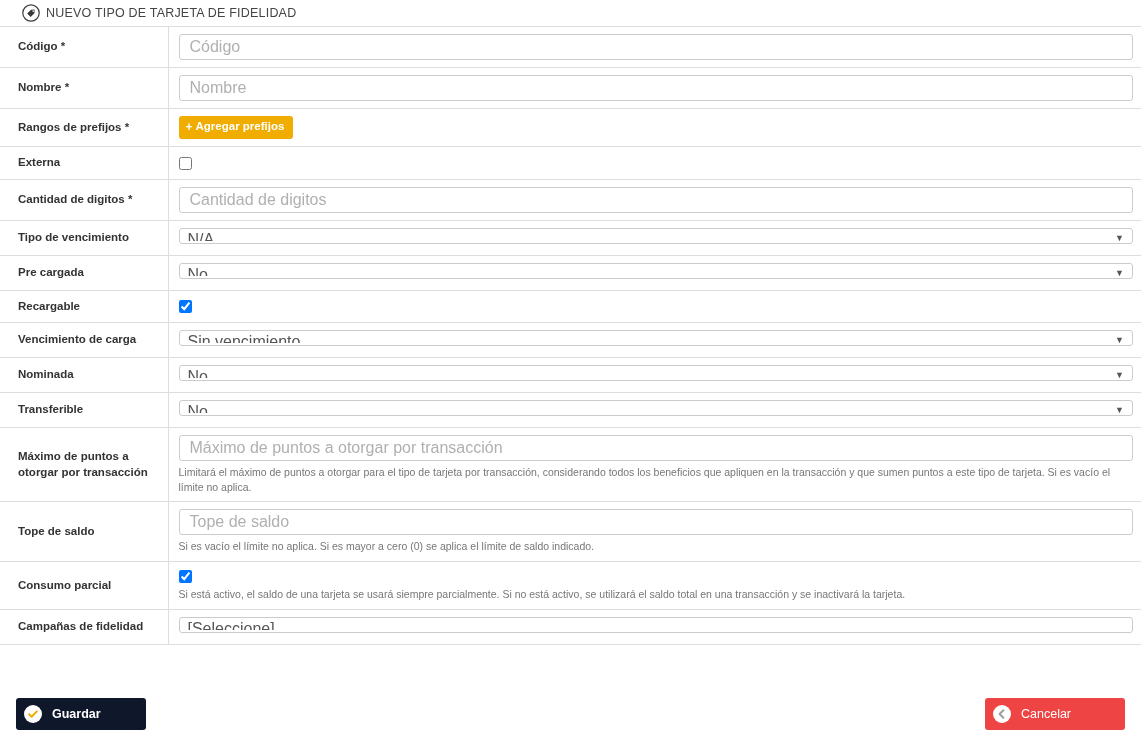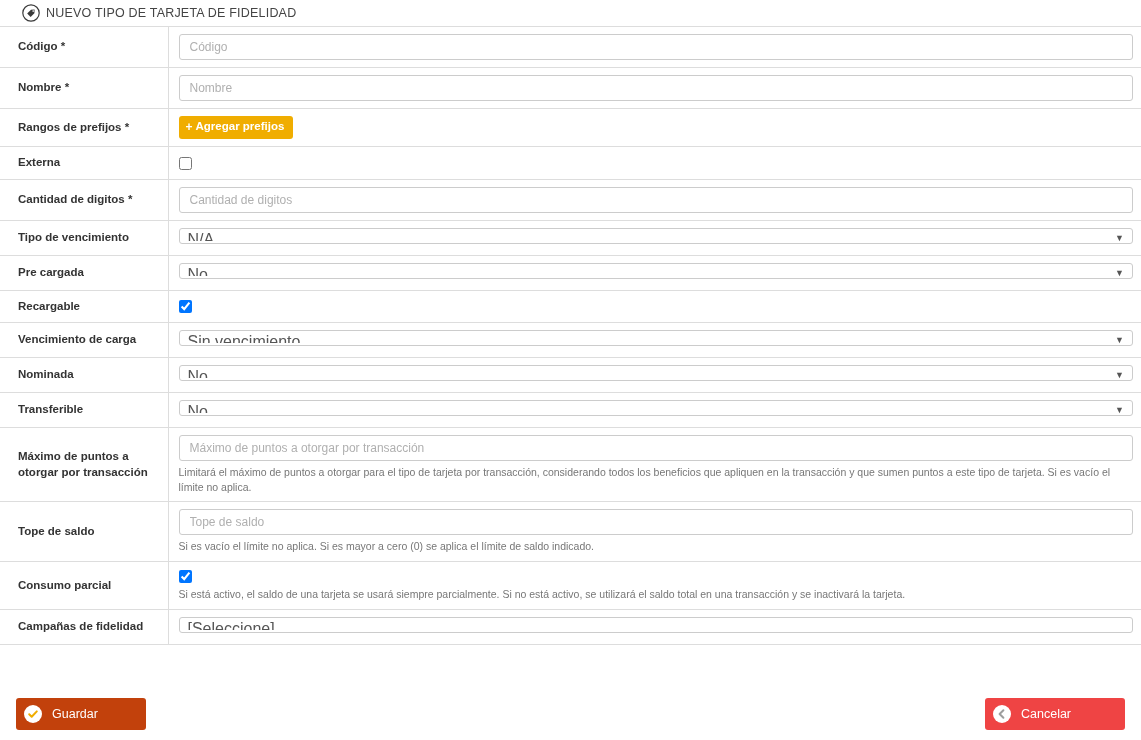--- a/index.html
+++ b/index.html
@@ -73,21 +73,21 @@
   }
   
   .txt {
     width: 100%;
     box-sizing: border-box;
     height: 26px;
     padding: 3px 10px;
     border: 1px solid #ccc;
     border-radius: 3px;
     font-family: "Liberation Sans", sans-serif;
-    font-size: 12px;
+    font-size: 16px;
     color: #555;
     background: #fff;
     outline: none;
   }
   .txt::placeholder { color: #b0b0b0; }
   textarea.txt {
     height: 42px;
     resize: vertical;
     line-height: 1.3;
     padding-top: 5px;
@@ -169,21 +169,21 @@
     height: 32px;
     border: none;
     border-radius: 3px;
     color: #fff;
     font-family: "Liberation Sans", sans-serif;
     font-size: 12.5px;
     cursor: pointer;
     padding: 0 18px 0 8px;
     gap: 10px;
   }
-  .btn-save { background: #c2410c; width: 130px; }
+  .btn-save { background: #0f172a; width: 130px; font-weight: bold; }
   .btn-cancel { background: #ef4444; width: 140px; }
   .circ {
     width: 18px;
     height: 18px;
     border-radius: 50%;
     background: #ffffff;
     display: inline-flex;
     align-items: center;
     justify-content: center;
     flex: 0 0 auto;

